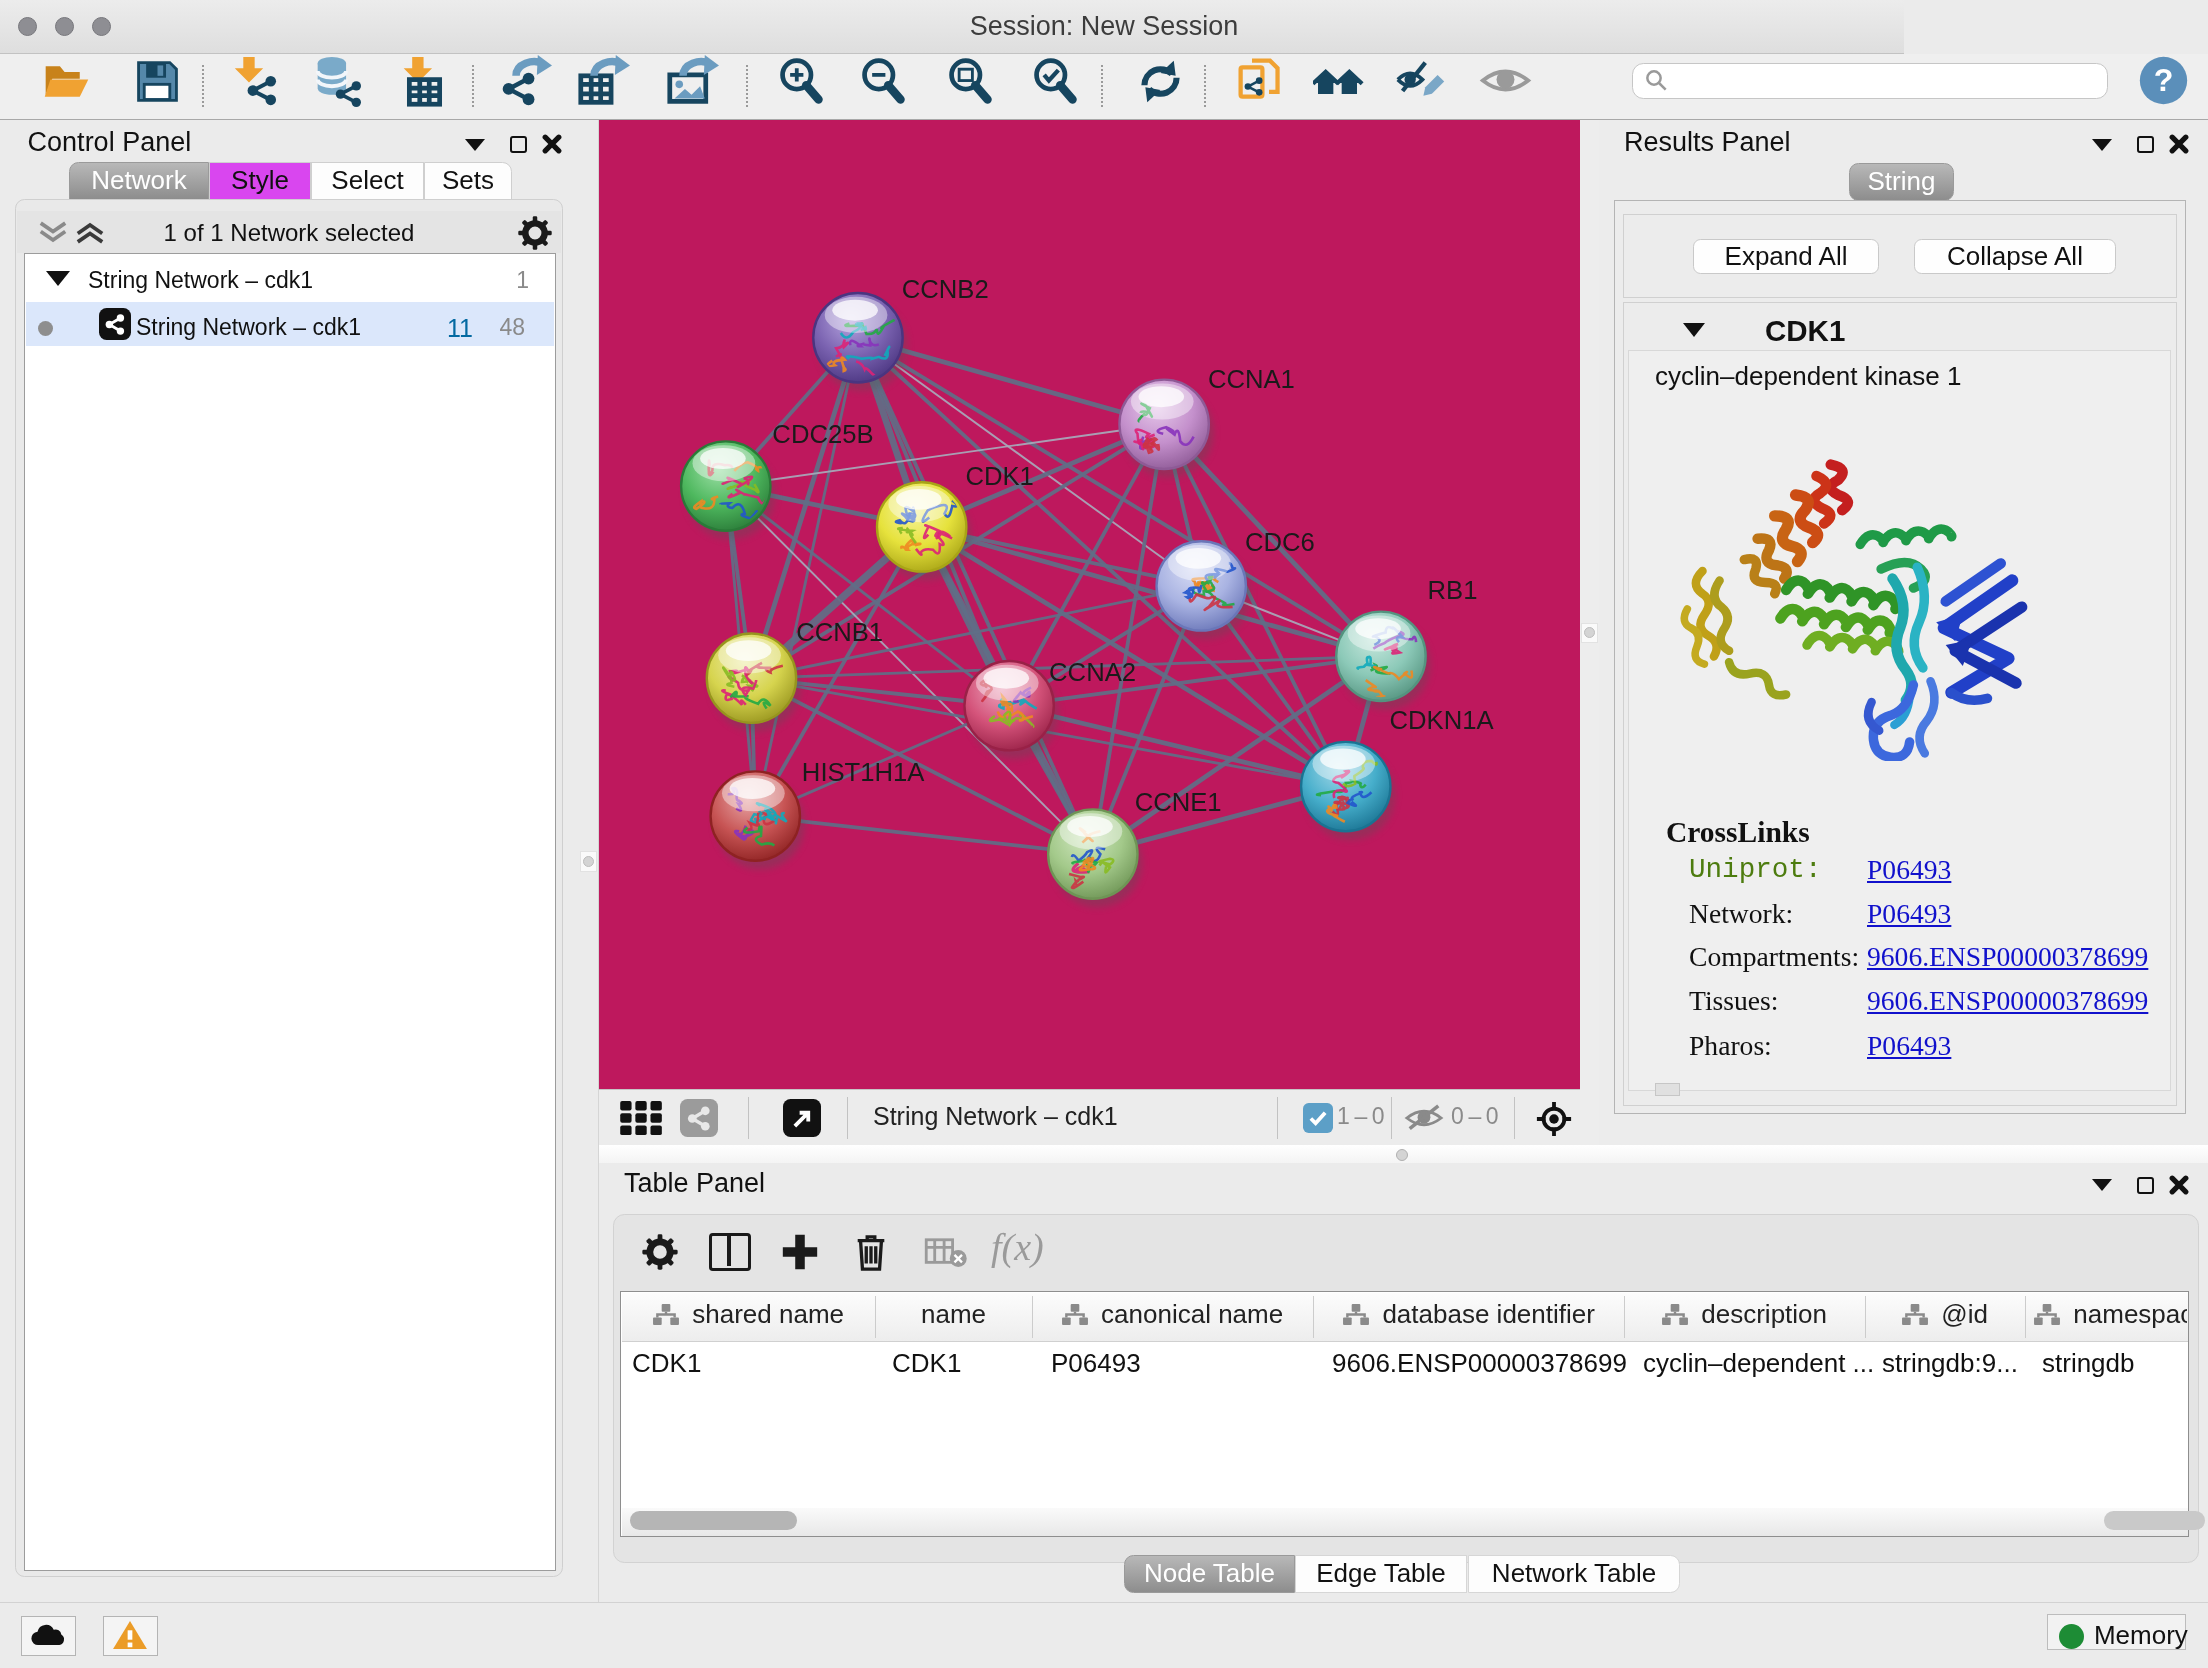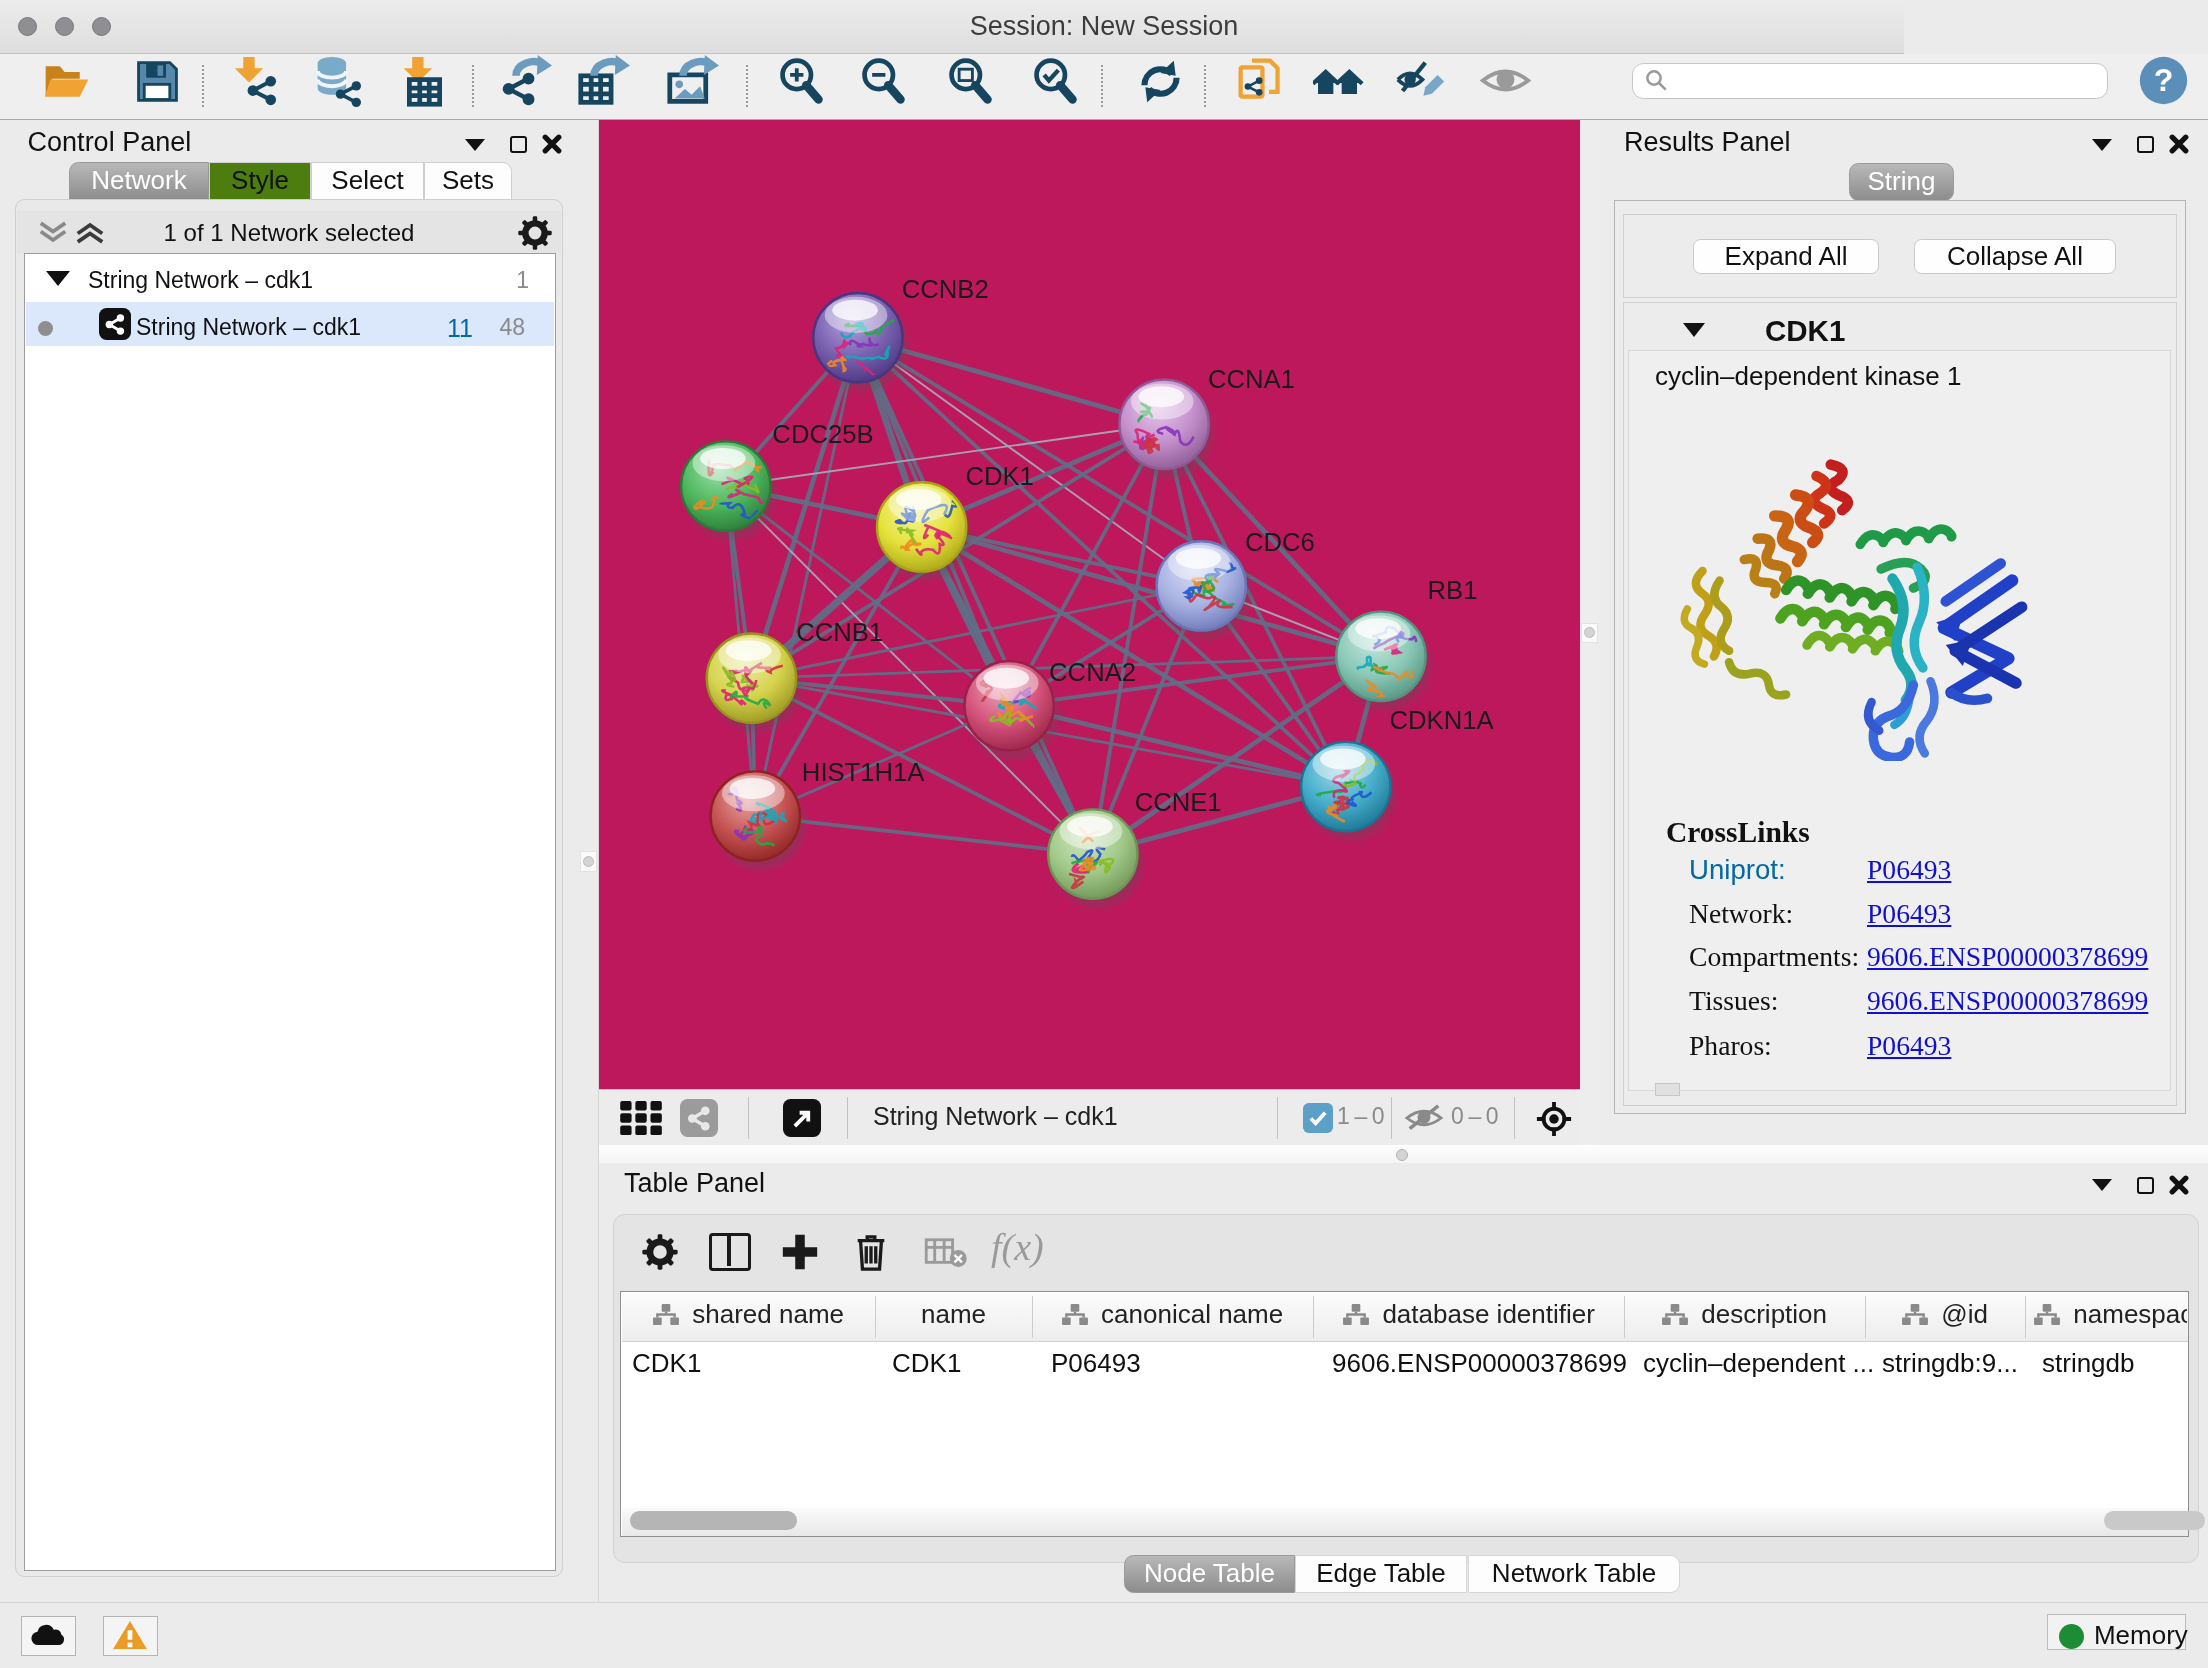--- a/index.html
+++ b/index.html
@@ -170,21 +170,21 @@
   </div>
 
 <div class="abs" style="left:0;top:120px;width:599px;height:1482px;background:#ebebeb;border-right:1.9px solid #d5d5d5"></div>
 <div class="abs" style="left:27.6px;top:127px;font-size:27px;color:#111">Control Panel</div>
 <div class="abs" style="left:465px;top:139px;width:0;height:0;border-left:10.5px solid transparent;border-right:10.5px solid transparent;border-top:12.4px solid #111"></div>
 <div class="abs" style="left:510px;top:136px;width:17px;height:17px;border:2.9px solid #111;border-radius:2.9px"></div>
 <svg class="abs" style="left:542px;top:134px" width="20" height="20" viewBox="0 0 25 25">
     <path d="M4 4 L21 21 M21 4 L4 21" stroke="#111" stroke-width="6.5" stroke-linecap="round"></path>
   </svg>
 <div class="abs" style="left:69px;top:162px;width:140px;height:38px;background:linear-gradient(#b8b8b8,#8d8d8d);color:#fff;border:1.9px solid #9a9a9a;border-radius:9.5px 0 0 0;font-size:26px;text-align:center;line-height:35px">Network</div>
-<div class="abs" style="left:209px;top:162px;width:102px;height:38px;background:#4d7c0f;color:#111;border:1.9px solid #cfcfcf;font-size:26px;text-align:center;line-height:35px">Style</div>
+<div class="abs" style="left:209px;top:162px;width:102px;height:38px;background:#d946ef;color:#111;border:1.9px solid #cfcfcf;font-size:26px;text-align:center;line-height:35px">Style</div>
 <div class="abs" style="left:311px;top:162px;width:113px;height:38px;background:#fdfdfd;color:#111;border:1.9px solid #cfcfcf;font-size:26px;text-align:center;line-height:35px">Select</div>
 <div class="abs" style="left:424px;top:162px;width:88px;height:38px;background:#fdfdfd;color:#111;border:1.9px solid #cfcfcf;border-radius:0 9.5px 0 0;font-size:26px;text-align:center;line-height:35px">Sets</div>
 <div class="abs" style="left:15px;top:199px;width:548px;height:1378px;background:#e9e9e9;border:1.9px solid #cfcfcf;border-radius:9.5px"></div>
 <div class="abs" style="left:17px;top:211px;width:544px;height:42px;background:#e4e4e4">
     <svg class="abs" style="left:20px;top:7.6px" width="32" height="27" viewBox="0 0 34 28">
       <g fill="none" stroke="#8a8a8a" stroke-width="4">
         <path d="M4 4 l13 9 13 -9 M4 13 l13 9 13 -9"></path>
       </g>
     </svg>
     <svg class="abs" style="left:57px;top:7.6px" width="32" height="27" viewBox="0 0 34 28">
@@ -645,21 +645,21 @@
 <path d="M344 112 L286 152" fill="none" stroke="#2d52d2" stroke-width="11" stroke-linecap="round" stroke-linejoin="round"></path>
 <polygon points="276,174 304,166 296,194" fill="#2140c8"></polygon>
 <polygon points="286,198 314,192 304,220" fill="#1a33ae"></polygon>
 <path d="M252 240 q-6 26 -24 32 q-20 6 -18 26 q2 16 18 18 q18 2 20 -16" fill="none" stroke="#3c68dd" stroke-width="10" stroke-linecap="round" stroke-linejoin="round"></path>
 <path d="M270 236 q10 24 -4 42 q-14 16 -2 34" fill="none" stroke="#4a7ae0" stroke-width="9" stroke-linecap="round" stroke-linejoin="round"></path>
 <path d="M292 248 q16 12 38 6" fill="none" stroke="#2a50cc" stroke-width="10" stroke-linecap="round" stroke-linejoin="round"></path>
 <path d="M208 258 q-10 20 8 30" fill="none" stroke="#3558d0" stroke-width="9" stroke-linecap="round" stroke-linejoin="round"></path>
 </svg>
   </div>
 <div class="abs" style="left:1666px;top:816px;font-family:'Liberation Serif',serif;font-size:29.5px;font-weight:bold;color:#111">CrossLinks</div>
-<div class="abs" style="left:1689px;top:854px;font-family:Liberation Sans, sans-serif;font-size:27.6px;color:#0369a1">Uniprot:</div>
+<div class="abs" style="left:1689px;top:854px;font-family:Liberation Mono, monospace;font-size:27.6px;color:#4d7c0f">Uniprot:</div>
 <div class="abs" style="left:1867px;top:854px;font-family:'Liberation Serif',serif;font-size:27.6px;color:#1111cc;text-decoration:underline">P06493</div>
 <div class="abs" style="left:1689px;top:898px;font-family:'Liberation Serif',serif;font-size:27.6px;color:#111">Network:</div>
 <div class="abs" style="left:1867px;top:898px;font-family:'Liberation Serif',serif;font-size:27.6px;color:#1111cc;text-decoration:underline">P06493</div>
 <div class="abs" style="left:1689px;top:941px;font-family:'Liberation Serif',serif;font-size:27.6px;color:#111">Compartments:</div>
 <div class="abs" style="left:1867px;top:941px;font-family:'Liberation Serif',serif;font-size:27.6px;color:#1111cc;text-decoration:underline">9606.ENSP00000378699</div>
 <div class="abs" style="left:1689px;top:985px;font-family:'Liberation Serif',serif;font-size:27.6px;color:#111">Tissues:</div>
 <div class="abs" style="left:1867px;top:985px;font-family:'Liberation Serif',serif;font-size:27.6px;color:#1111cc;text-decoration:underline">9606.ENSP00000378699</div>
 <div class="abs" style="left:1689px;top:1030px;font-family:'Liberation Serif',serif;font-size:27.6px;color:#111">Pharos:</div>
 <div class="abs" style="left:1867px;top:1030px;font-family:'Liberation Serif',serif;font-size:27.6px;color:#1111cc;text-decoration:underline">P06493</div>
 <div class="abs" style="left:1655px;top:1083px;width:25px;height:13.3px;background:#e0e0e0;border:1px solid #c6c6c6"></div>

